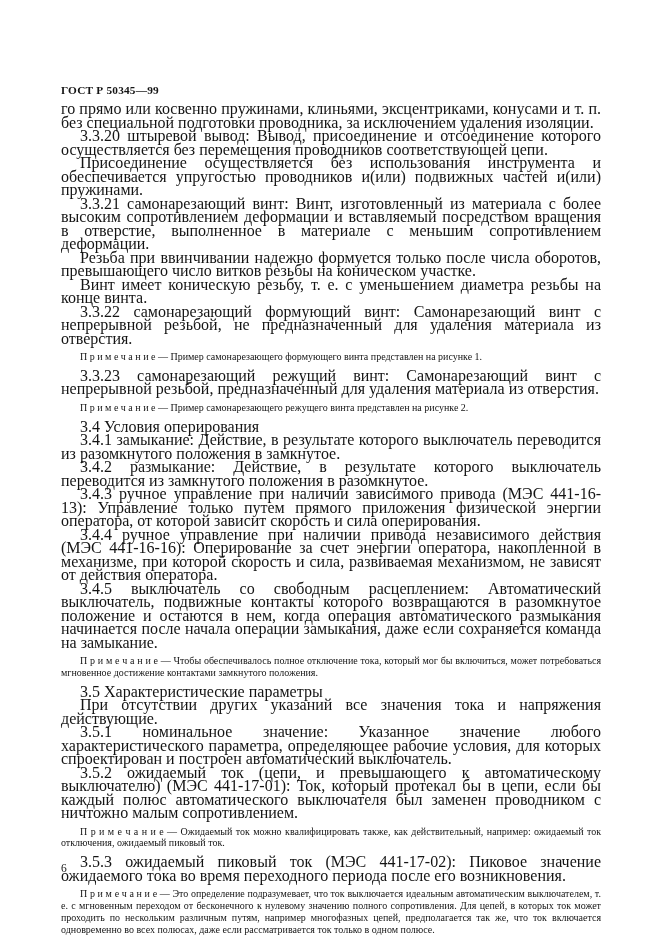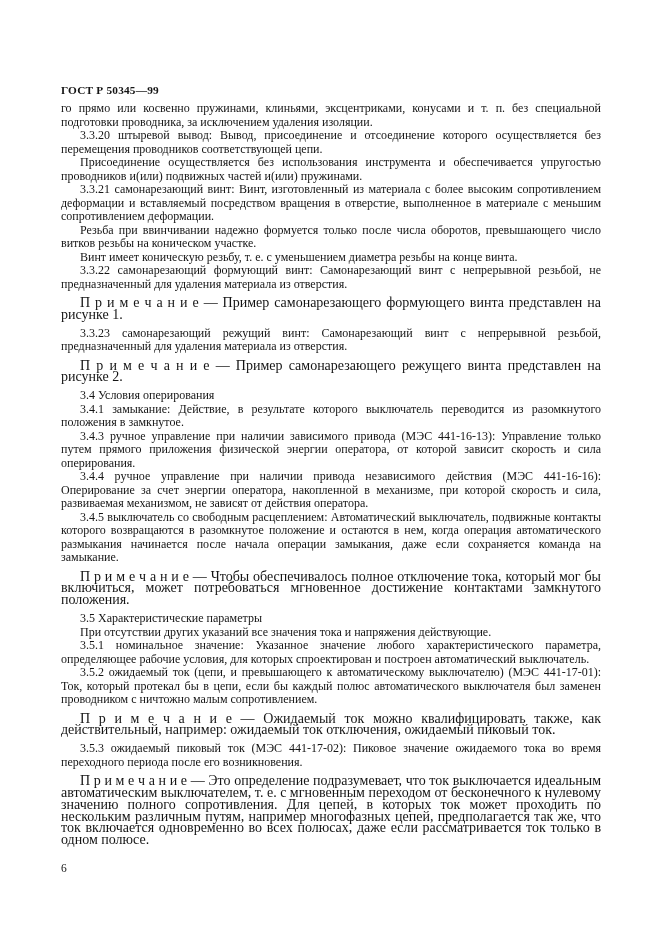--- a/index.html
+++ b/index.html
@@ -27,28 +27,28 @@
     font-weight: bold;
     font-size: 11.3px;
     line-height: 13px;
     margin-bottom: 5px;
     letter-spacing: 0.2px;
   }
   .para {
     margin: 0;
     text-align: justify;
     text-indent: 19px;
-    font-size: 12px;
+    font-size: 16px;
     line-height: 13.5px;
   }
   .para.cont {
     text-indent: 0;
   }
   .para.note {
-    font-size: 14px;
+    font-size: 10px;
     line-height: 11.8px;
     margin: 6px 0 6px 0;
   }
   .para.heading {
     font-weight: bold;
   }
   .bold {
     font-weight: normal;
   }
   .page-number {
@@ -72,20 +72,21 @@
         <p class="para body">Присоединение осуществляется без использования инструмента и обеспечивается упругостью проводников и(или) подвижных частей и(или) пружинами.</p>
         <p class="para term"><span class="bold">3.3.21 самонарезающий винт:</span> Винт, изготовленный из материала с более высоким сопротивлением деформации и вставляемый посредством вращения в отверстие, выполненное в материале с меньшим сопротивлением деформации.</p>
         <p class="para body">Резьба при ввинчивании надежно формуется только после числа оборотов, превышающего число витков резьбы на коническом участке.</p>
         <p class="para body">Винт имеет коническую резьбу, т. е. с уменьшением диаметра резьбы на конце винта.</p>
         <p class="para term"><span class="bold">3.3.22 самонарезающий формующий винт:</span> Самонарезающий винт с непрерывной резьбой, не предназначенный для удаления материала из отверстия.</p>
         <p class="para note">П р и м е ч а н и е — Пример самонарезающего формующего винта представлен на рисунке 1.</p>
         <p class="para term"><span class="bold">3.3.23 самонарезающий режущий винт:</span> Самонарезающий винт с непрерывной резьбой, предназначенный для удаления материала из отверстия.</p>
         <p class="para note">П р и м е ч а н и е — Пример самонарезающего режущего винта представлен на рисунке 2.</p>
         <p class="para heading"><span class="bold">3.4 Условия оперирования</span></p>
         <p class="para term"><span class="bold">3.4.1 замыкание:</span> Действие, в результате которого выключатель переводится из разомкнутого положения в замкнутое.</p>
+        <p class="para term"><span class="bold">3.4.2 размыкание:</span> Действие, в результате которого выключатель переводится из замкнутого положения в разомкнутое.</p>
         <p class="para term"><span class="bold">3.4.3 ручное управление при наличии зависимого привода</span> (МЭС 441-16-13): Управление только путем прямого приложения физической энергии оператора, от которой зависит скорость и сила оперирования.</p>
         <p class="para term"><span class="bold">3.4.4 ручное управление при наличии привода независимого действия</span> (МЭС 441-16-16): Оперирование за счет энергии оператора, накопленной в механизме, при которой скорость и сила, развиваемая механизмом, не зависят от действия оператора.</p>
         <p class="para term"><span class="bold">3.4.5 выключатель со свободным расцеплением:</span> Автоматический выключатель, подвижные контакты которого возвращаются в разомкнутое положение и остаются в нем, когда операция автоматического размыкания начинается после начала операции замыкания, даже если сохраняется команда на замыкание.</p>
         <p class="para note">П р и м е ч а н и е — Чтобы обеспечивалось полное отключение тока, который мог бы включиться, может потребоваться мгновенное достижение контактами замкнутого положения.</p>
         <p class="para heading"><span class="bold">3.5 Характеристические параметры</span></p>
         <p class="para body">При отсутствии других указаний все значения тока и напряжения действующие.</p>
         <p class="para term"><span class="bold">3.5.1 номинальное значение:</span> Указанное значение любого характеристического параметра, определяющее рабочие условия, для которых спроектирован и построен автоматический выключатель.</p>
         <p class="para term"><span class="bold">3.5.2 ожидаемый ток (цепи, и превышающего к автоматическому выключателю)</span> (МЭС 441-17-01): Ток, который протекал бы в цепи, если бы каждый полюс автоматического выключателя был заменен проводником с ничтожно малым сопротивлением.</p>
         <p class="para note">П р и м е ч а н и е — Ожидаемый ток можно квалифицировать также, как действительный, например: ожидаемый ток отключения, ожидаемый пиковый ток.</p>
         <p class="para term"><span class="bold">3.5.3 ожидаемый пиковый ток</span> (МЭС 441-17-02): Пиковое значение ожидаемого тока во время переходного периода после его возникновения.</p>

